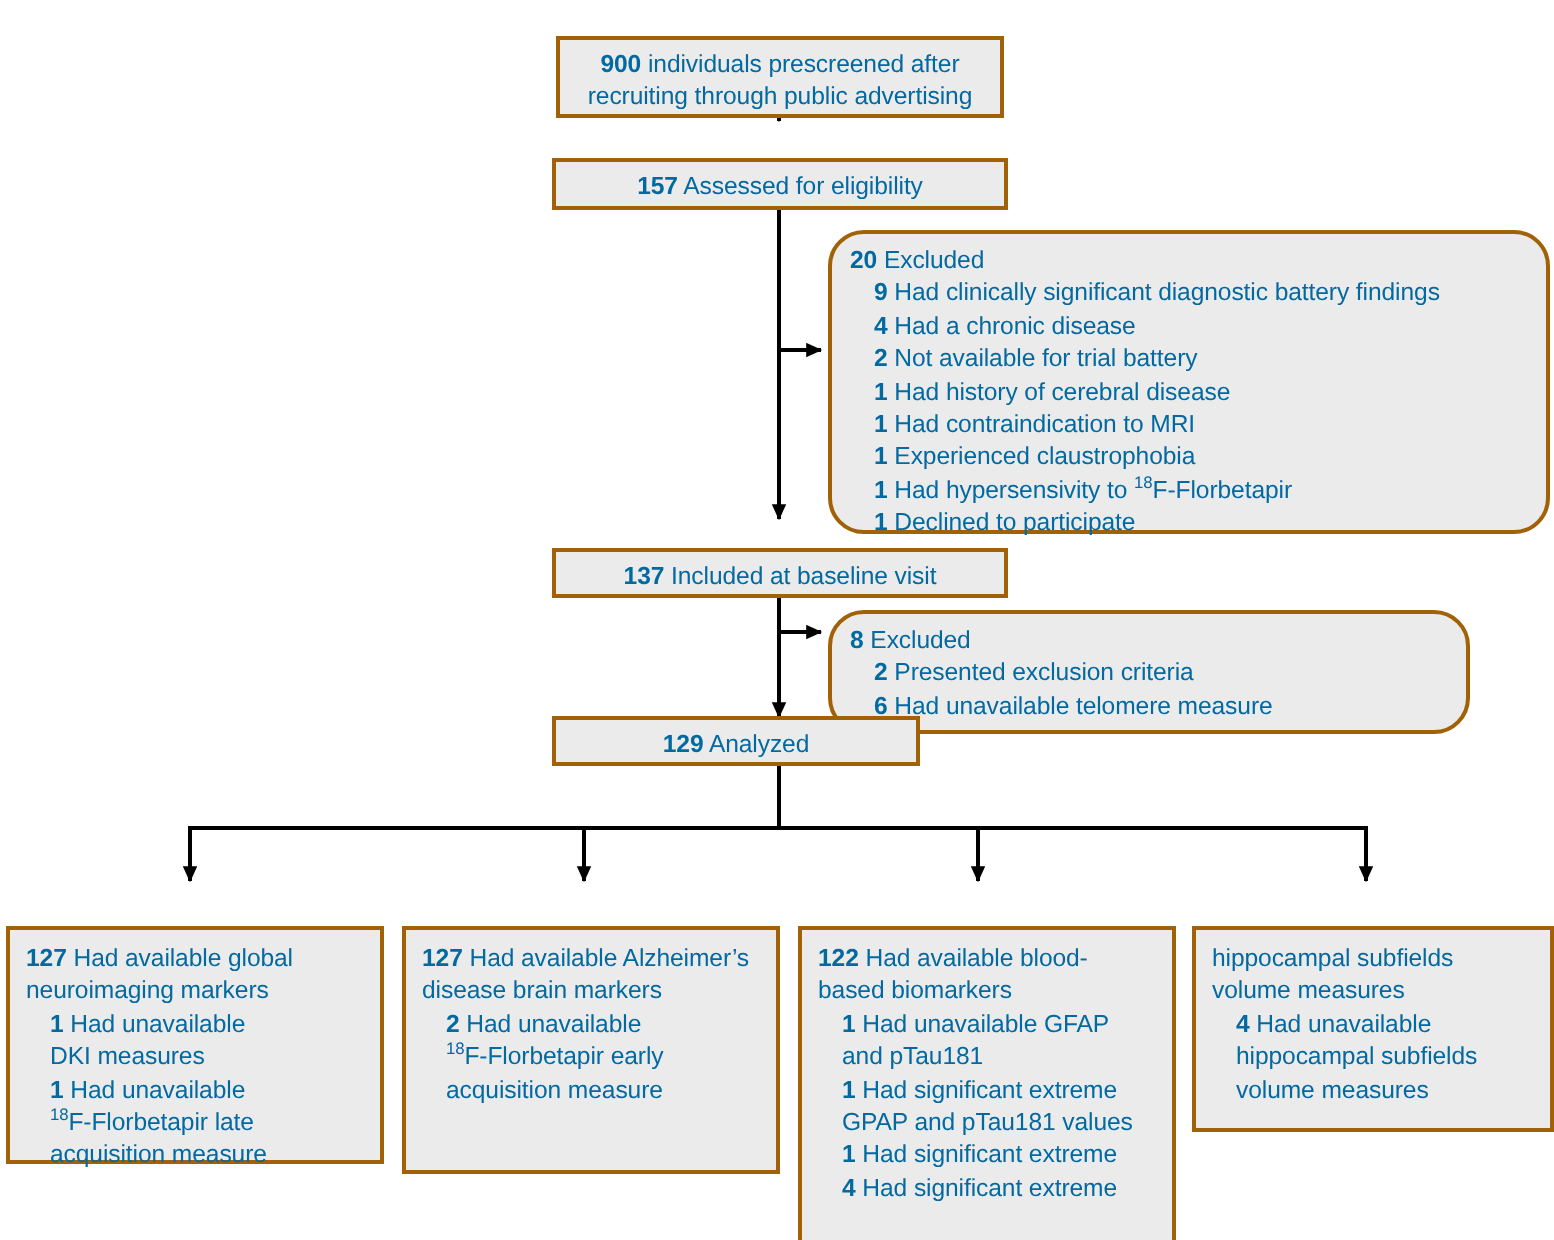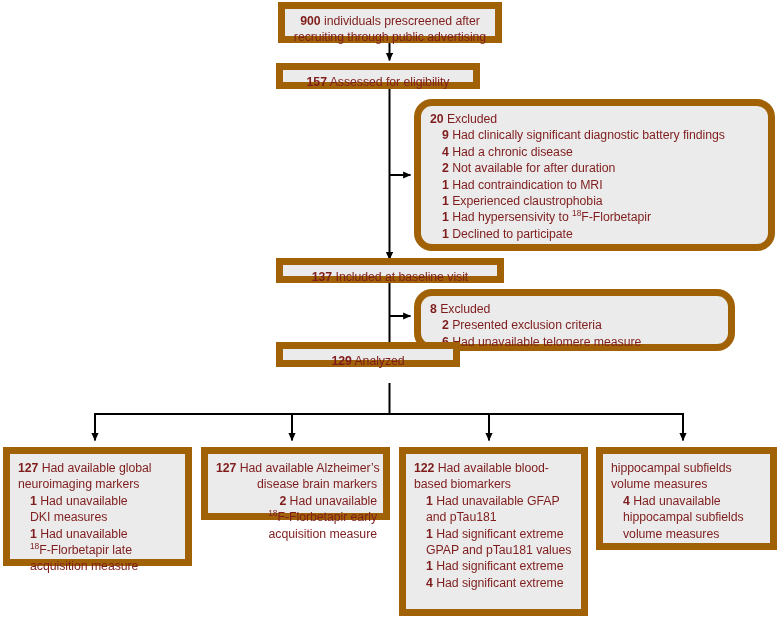--- a/index.html
+++ b/index.html
@@ -16,25 +16,26 @@
     position: relative;
     width: 777px;
     height: 620px;
     overflow: hidden;
     background: #ffffff;
   }
   .node {
     position: absolute;
     box-sizing: border-box;
     background: #ebebeb;
-    border: 7px solid #a16207;
-    color: #7f1d1d;
+    border: 2px solid #a16207;
+    color: #0369a1;
     font-size: 12.3px;
     line-height: 16.4px;
     letter-spacing: -0.05px;
+    margin-top: 16px;
   }
   .node.center {
     text-align: center;
     padding: 4px 6px;
   }
   .node.leftbox {
     text-align: left;
     padding: 5px 7px 6px 9px;
     border-radius: 18px;
   }
@@ -82,29 +83,30 @@
     <line x1="292" y1="413" x2="292" y2="440.5" stroke="#000" stroke-width="2" marker-end="url(#arr)"></line>
     <line x1="489" y1="413" x2="489" y2="440.5" stroke="#000" stroke-width="2" marker-end="url(#arr)"></line>
     <line x1="683" y1="413" x2="683" y2="440.5" stroke="#000" stroke-width="2" marker-end="url(#arr)"></line>
   </svg>
 
   <div class="node center" style="left:278px; top:2px; width:224px; height:41px;">
     <span class="ln"><span class="b">900</span><span> individuals prescreened after</span></span>
     <span class="ln">recruiting through public advertising</span>
   </div>
 
-  <div class="node center" style="left:276px; top:63px; width:204px; height:26px;">
+  <div class="node center" style="left:276px; top:63px; width:228px; height:26px;">
     <span class="ln"><span class="b">157</span><span> Assessed for eligibility</span></span>
   </div>
 
   <div class="node leftbox" style="left:414px; top:99px; width:361px; height:152px;">
     <span class="ln"><span class="b">20</span><span> Excluded</span></span>
     <span class="ln ind"><span class="b">9</span><span> Had clinically significant diagnostic battery findings</span></span>
     <span class="ln ind"><span class="b">4</span><span> Had a chronic disease</span></span>
-    <span class="ln ind"><span class="b">2</span><span> Not available for after duration</span></span>
+    <span class="ln ind"><span class="b">2</span><span> Not available for trial battery</span></span>
+    <span class="ln ind"><span class="b">1</span><span> Had history of cerebral disease</span></span>
     <span class="ln ind"><span class="b">1</span><span> Had contraindication to MRI</span></span>
     <span class="ln ind"><span class="b">1</span><span> Experienced claustrophobia</span></span>
     <span class="ln ind"><span class="b">1</span><span> Had hypersensivity to </span><sup>18</sup><span>F-Florbetapir</span></span>
     <span class="ln ind"><span class="b">1</span><span> Declined to participate</span></span>
   </div>
 
   <div class="node center" style="left:276px; top:258px; width:228px; height:25px;">
     <span class="ln"><span class="b">137</span><span> Included at baseline visit</span></span>
   </div>
 
@@ -121,21 +123,21 @@
   <div class="node terminal" style="left:3px; top:447px; width:189px; height:119px;">
     <span class="ln"><span class="b">127</span><span> Had available global</span></span>
     <span class="ln">neuroimaging markers</span>
     <span class="ln ind"><span class="b">1</span><span> Had unavailable</span></span>
     <span class="ln ind">DKI measures</span>
     <span class="ln ind"><span class="b">1</span><span> Had unavailable</span></span>
     <span class="ln ind"><sup>18</sup><span>F-Florbetapir late</span></span>
     <span class="ln ind">acquisition measure</span>
   </div>
 
-  <div class="node terminal" style="left:201px; top:447px; width:189px; height:73px;text-align:right;">
+  <div class="node terminal" style="left:201px; top:447px; width:189px; height:124px;">
     <span class="ln"><span class="b">127</span><span> Had available Alzheimer’s</span></span>
     <span class="ln">disease brain markers</span>
     <span class="ln ind"><span class="b">2</span><span> Had unavailable</span></span>
     <span class="ln ind"><sup>18</sup><span>F-Florbetapir early</span></span>
     <span class="ln ind">acquisition measure</span>
   </div>
 
   <div class="node terminal" style="left:399px; top:447px; width:189px; height:169px;">
     <span class="ln"><span class="b">122</span><span> Had available blood-</span></span>
     <span class="ln">based biomarkers</span>

